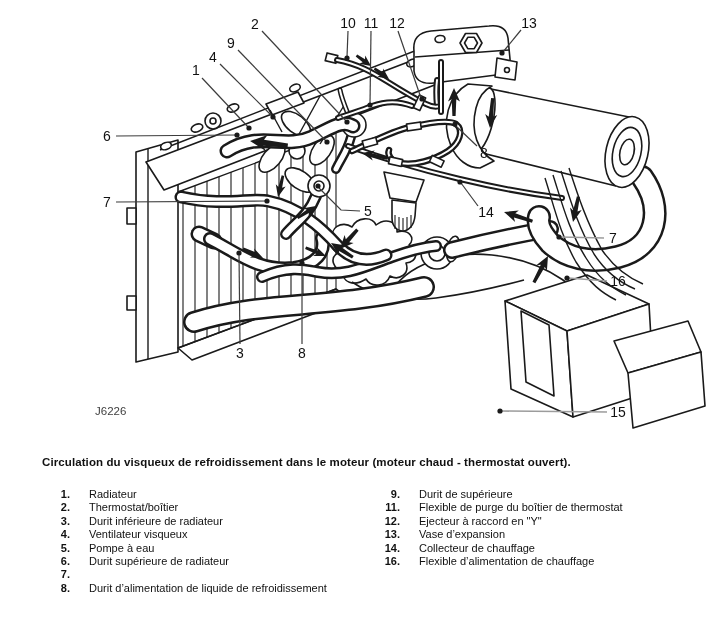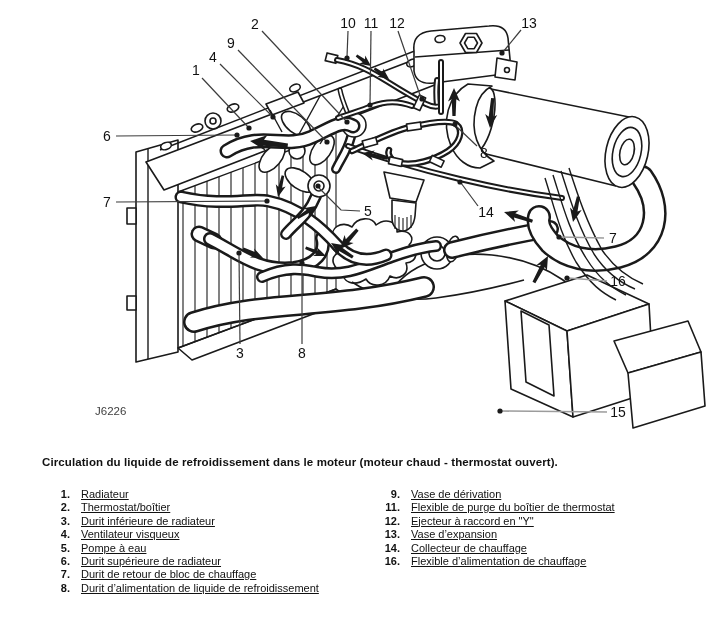--- a/index.html
+++ b/index.html
@@ -21,21 +21,21 @@
   .callout-num{font-size:14px;fill:#111;text-anchor:middle;font-family:"Liberation Sans",sans-serif;}
   .figcode{font-size:11.5px;fill:#3f3f3f;font-family:"Liberation Sans",sans-serif;}
   
   .caption{position:absolute;left:42px;top:456px;font-size:11.5px;font-weight:bold;letter-spacing:.1px;}
   .legend{position:absolute;left:0;top:488px;width:720px;display:flex;}
   .col{display:flex;flex-direction:column;}
   .col1{margin-left:40px;width:330px;}
   .col2{width:340px;}
   .legend-row{display:flex;line-height:13.4px;font-size:11px;}
   .legend-num{flex:0 0 30px;width:30px;text-align:right;font-weight:bold;}
-  .legend-label{margin-left:11px;white-space:nowrap;text-decoration:underline;}
+  .legend-label{margin-left:19px;white-space:nowrap;}
 </style>
 </head>
 <body>
 
 <div class="page">
 
   <div class="figure">
     <svg width="720" height="450" viewBox="0 0 720 450">
 
       <g>
@@ -257,21 +257,21 @@
           <text x="618" y="286" class="callout-num">16</text>
           <polyline points="607,412 501,411" class="leader-gray"></polyline>
           <circle cx="500" cy="411" r="2.6" class="dot"></circle>
           <text x="618" y="417" class="callout-num">15</text>
         </g>
 
       <text class="figcode" x="95" y="415">J6226</text>
     </svg>
   </div>
 
-  <div class="caption">Circulation du liquide de refroidissement dans le moteur (moteur chaud - thermostat ouvert).</div>
+  <div class="caption">Circulation du visqueux de refroidissement dans le moteur (moteur chaud - thermostat ouvert).</div>
 
   <div class="legend">
     <div class="col col1" id="legend-col-1">
         <div class="legend-row">
           <span class="legend-num">1.</span>
           <span class="legend-label">Radiateur</span>
         </div>
         <div class="legend-row">
           <span class="legend-num">2.</span>
           <span class="legend-label">Thermostat/boîtier</span>
@@ -287,31 +287,30 @@
         <div class="legend-row">
           <span class="legend-num">5.</span>
           <span class="legend-label">Pompe à eau</span>
         </div>
         <div class="legend-row">
           <span class="legend-num">6.</span>
           <span class="legend-label">Durit supérieure de radiateur</span>
         </div>
         <div class="legend-row">
           <span class="legend-num">7.</span>
-          <span class="legend-label">Durit de retour de bloc de chauffage</span>
         </div>
         <div class="legend-row">
           <span class="legend-num">8.</span>
           <span class="legend-label">Durit d’alimentation de liquide de refroidissement</span>
         </div>
       </div>
     <div class="col col2" id="legend-col-2">
         <div class="legend-row">
           <span class="legend-num">9.</span>
-          <span class="legend-label">Vase de dérivation</span>
+          <span class="legend-label">Durit de supérieure</span>
         </div>
         <div class="legend-row">
           <span class="legend-num">11.</span>
           <span class="legend-label">Flexible de purge du boîtier de thermostat</span>
         </div>
         <div class="legend-row">
           <span class="legend-num">12.</span>
           <span class="legend-label">Ejecteur à raccord en "Y"</span>
         </div>
         <div class="legend-row">

